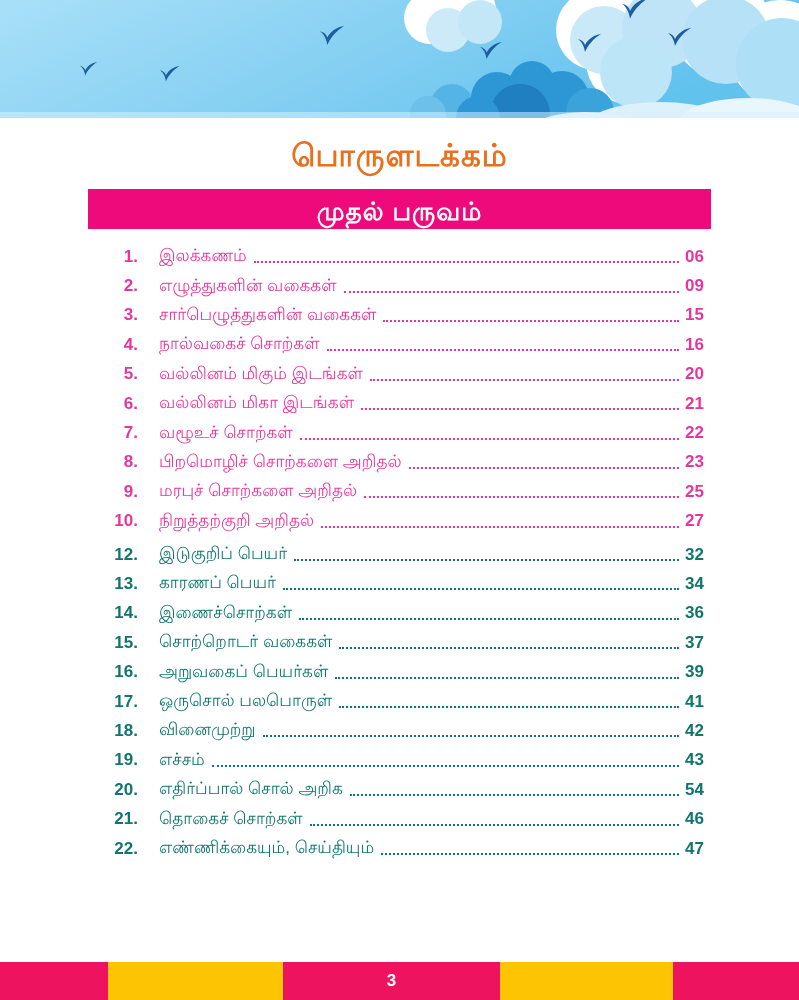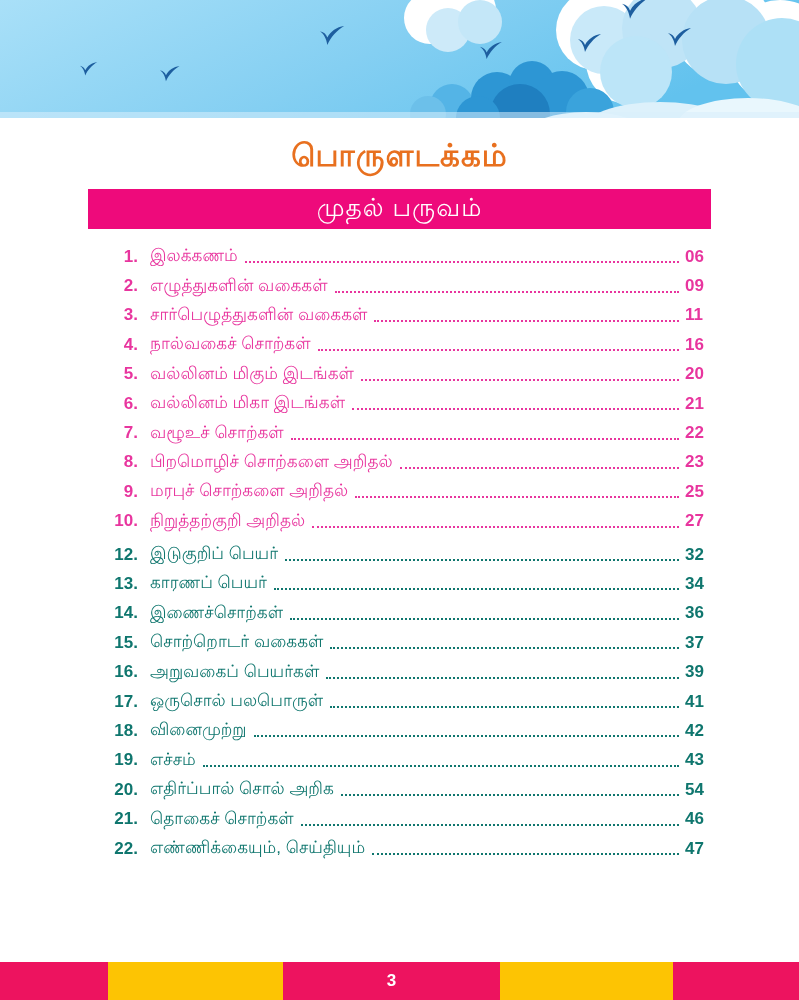--- a/index.html
+++ b/index.html
@@ -20,36 +20,36 @@
     font-size:31px;
     font-weight:700;
     color:#e8701f;
     font-family:"Liberation Serif","DejaVu Serif",serif;
     letter-spacing:1px;
   }
   
   .band{
     width:623px;height:40px;
     margin:11px auto 0 auto;
-    display:flex;align-items:center;justify-content:center;
-    color:#ffffff;font-size:25px;font-weight:400;
+    display:flex;align-items:flex-end;justify-content:center;
+    color:#ffffff;font-size:25px;font-weight:700;
     letter-spacing:1px;
   }
   .band-pink{background:#ee0a7b;}
   .band-blue{background:#2e3192;margin-top:22px;}
   
   .toc-list{width:623px;margin:0 auto;}
   .toc-pink{color:#e8359e;padding-top:13px;}
   .toc-blue{color:#0f766e;padding-top:4px;}
   .toc-row{
     display:flex;align-items:center;
     height:29.4px;font-size:17px;
   }
   .toc-num{width:50px;flex:none;text-align:right;font-weight:700;}
-  .toc-label{margin-left:12px;white-space:nowrap;}
+  .toc-label{margin-left:21px;white-space:nowrap;}
   .toc-leader{
     flex:1;height:11px;
     border-bottom:2px dotted currentColor;
     margin:0 6px 0 7px;
   }
   .toc-page{flex:none;min-width:26px;font-weight:700;}
   
   .footer{
     position:absolute;left:0;bottom:0;
     width:799px;height:38px;display:flex;
@@ -146,21 +146,21 @@
         <div class="toc-row">
           <span class="toc-num">2.</span>
           <span class="toc-label">எழுத்துகளின் வகைகள்</span>
           <span class="toc-leader"></span>
           <span class="toc-page">09</span>
         </div>
         <div class="toc-row">
           <span class="toc-num">3.</span>
           <span class="toc-label">சார்பெழுத்துகளின் வகைகள்</span>
           <span class="toc-leader"></span>
-          <span class="toc-page">11</span>
+          <span class="toc-page">15</span>
         </div>
         <div class="toc-row">
           <span class="toc-num">4.</span>
           <span class="toc-label">நால்வகைச் சொற்கள்</span>
           <span class="toc-leader"></span>
           <span class="toc-page">16</span>
         </div>
         <div class="toc-row">
           <span class="toc-num">5.</span>
           <span class="toc-label">வல்லினம் மிகும் இடங்கள்</span>

